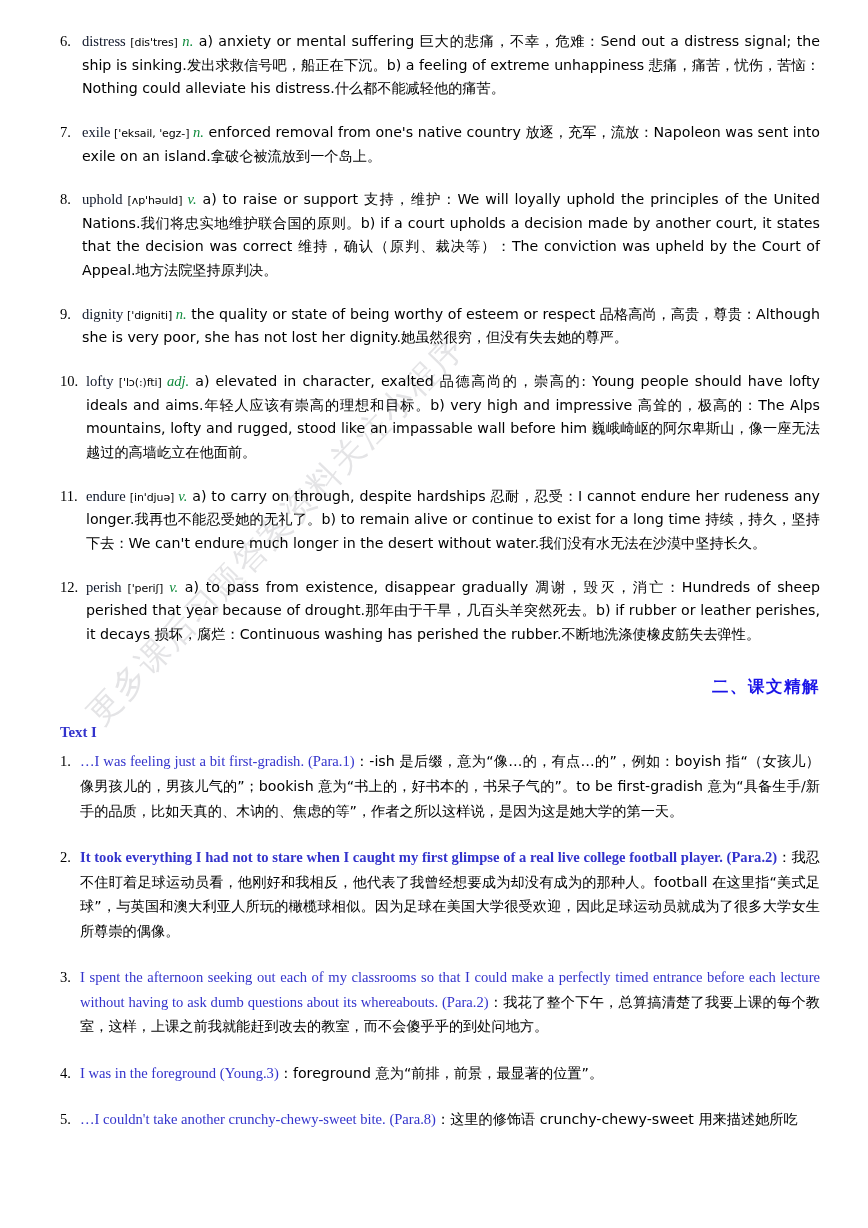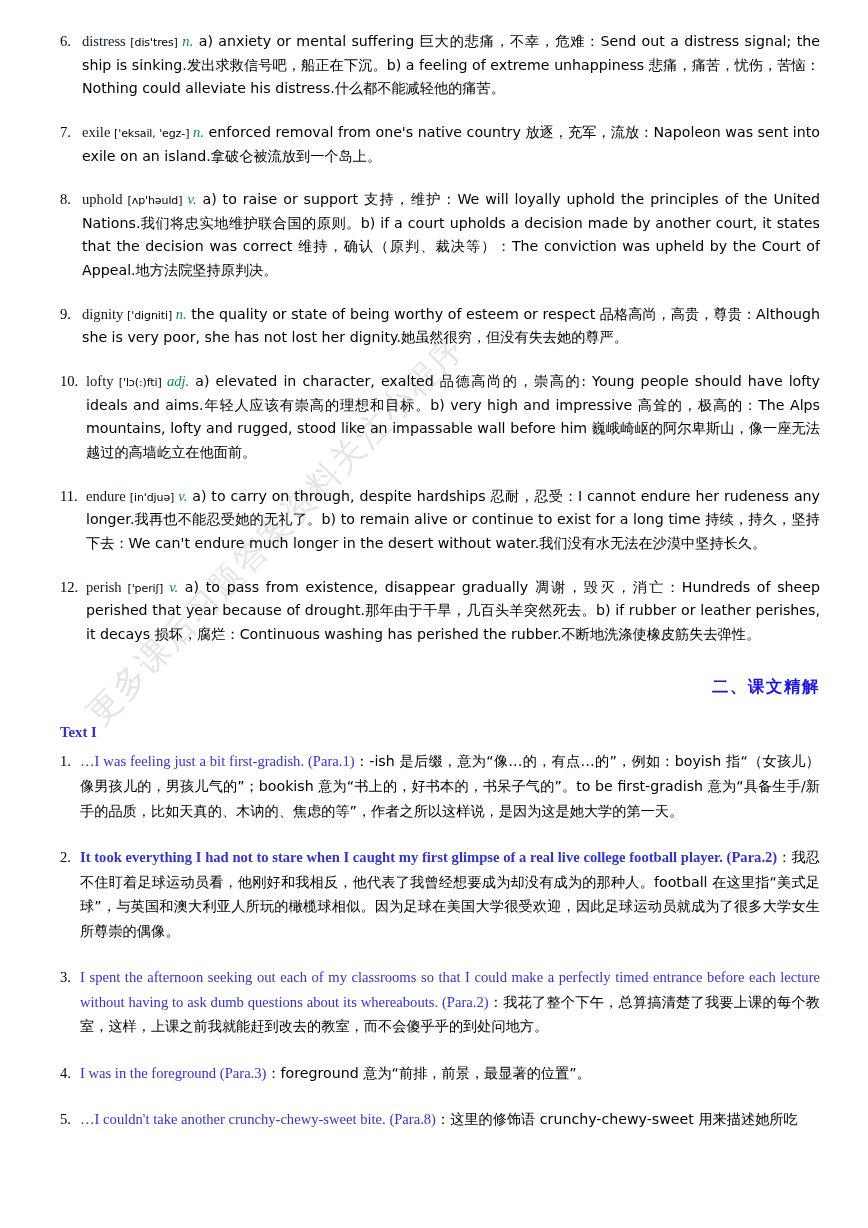--- a/index.html
+++ b/index.html
@@ -195,21 +195,21 @@
         <span class="body"><span class="quote-b">It took everything I had not to stare when I caught my first glimpse of a real live college football player. (Para.2)</span><span class="cn">：我忍不住盯着足球运动员看，他刚好和我相反，他代表了我曾经想要成为却没有成为的那种人。football 在这里指“美式足球”，与英国和澳大利亚人所玩的橄榄球相似。因为足球在美国大学很受欢迎，因此足球运动员就成为了很多大学女生所尊崇的偶像。</span></span>
       </div>
 
       <div class="note">
         <span class="num">3.</span>
         <span class="body"><span class="quote">I spent the afternoon seeking out each of my classrooms so that I could make a perfectly timed entrance before each lecture without having to ask dumb questions about its whereabouts. (Para.2)</span><span class="cn">：我花了整个下午，总算搞清楚了我要上课的每个教室，这样，上课之前我就能赶到改去的教室，而不会傻乎乎的到处问地方。</span></span>
       </div>
 
       <div class="note">
         <span class="num">4.</span>
-        <span class="body"><span class="quote">I was in the foreground (Para.3)</span><span class="cn">：foreground 意为“前排，前景，最显著的位置”。</span></span>
+        <span class="body"><span class="quote">I was in the foreground (Young.3)</span><span class="cn">：foreground 意为“前排，前景，最显著的位置”。</span></span>
       </div>
 
       <div class="note">
         <span class="num">5.</span>
         <span class="body"><span class="quote">…I couldn't take another crunchy-chewy-sweet bite. (Para.8)</span><span class="cn">：这里的修饰语 crunchy-chewy-sweet 用来描述她所吃</span></span>
       </div>
 
     </div>
 
   </div>

